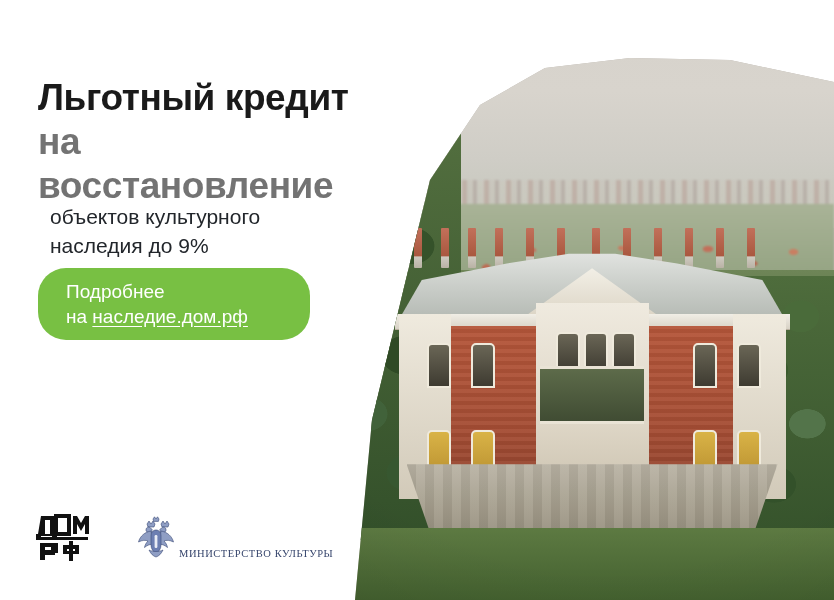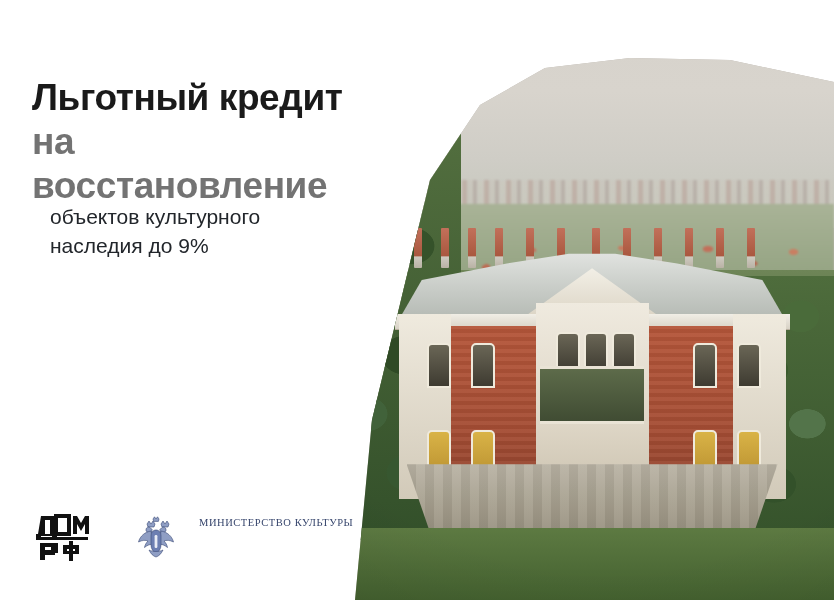--- a/index.html
+++ b/index.html
@@ -173,21 +173,21 @@
   .vignette{
     position:absolute;inset:0;
     background:radial-gradient(120% 90% at 55% 45%, rgba(0,0,0,0) 55%, rgba(0,0,0,.12) 100%);
   }
 
   
   .content{
     position:absolute;left:0;top:0;width:400px;height:600px;
   }
   .headline{
-    position:absolute;left:32px;top:76px;
+    position:absolute;left:38px;top:76px;
     width:340px;
     font-size:37px;
     line-height:44px;
     font-weight:700;
     letter-spacing:-.4px;
     color:#1a1a1a;
     margin:0;
   }
   .headline .accent{color:#737373;display:block;}
   .subhead{
@@ -223,21 +223,21 @@
     text-decoration:underline;
     text-underline-offset:3px;
   }
 
   
   .logos{
     position:absolute;left:36px;bottom:38px;
     display:flex;align-items:center;gap:46px;
   }
   .domrf{width:54px;height:48px;display:block;}
-  .mincult{display:flex;align-items:flex-start;gap:23px;}
+  .mincult{display:flex;align-items:flex-end;gap:3px;}
   .eagle{width:40px;height:44px;display:block;}
   .mincult-text{
     font-family:"Liberation Serif","DejaVu Serif",serif;
     font-size:10.5px;
     line-height:13px;
     letter-spacing:.55px;
     color:#36456c;
     white-space:nowrap;
   }
 </style>
@@ -304,20 +304,24 @@
     <h1 class="headline">
       <span>Льготный кредит</span>
       <span class="accent">на восстановление</span>
     </h1>
 
     <p class="subhead">
       <span>объектов культурного</span><br>
       <span>наследия до 9%</span>
     </p>
 
+    <button class="cta">
+      <span class="l1">Подробнее</span>
+      <span class="l2"><span>на </span><span class="url">наследие.дом.рф</span></span>
+    </button>
 
     <div class="logos">
 
       <svg class="domrf" viewBox="0 0 54 48" aria-hidden="true">
 
         <path d="M2 2 h13 v18 h3 v6 h-5 v-4 H2 v4 H-3 v-6 h2 z M6 6 v14 h5 V6 z" fill="#111111" transform="translate(3,0)"></path>
 
         <rect x="20" y="2" width="13" height="18" fill="none" stroke="#111111" stroke-width="4"></rect>
 
         <path d="M37 20 V2 h4 l4 7 4 -7 h4 v18 h-4 V10 l-4 7 -4 -7 v10 z" fill="#111111"></path>

